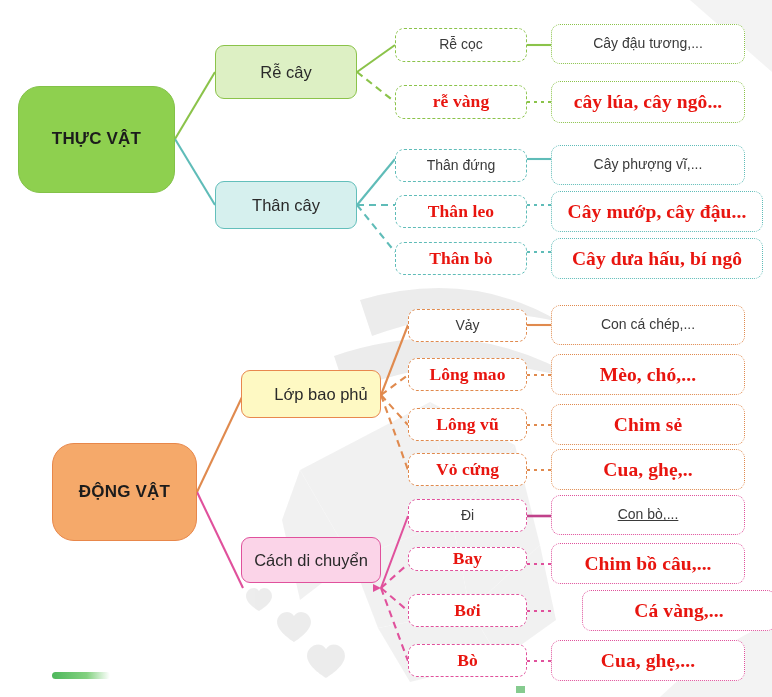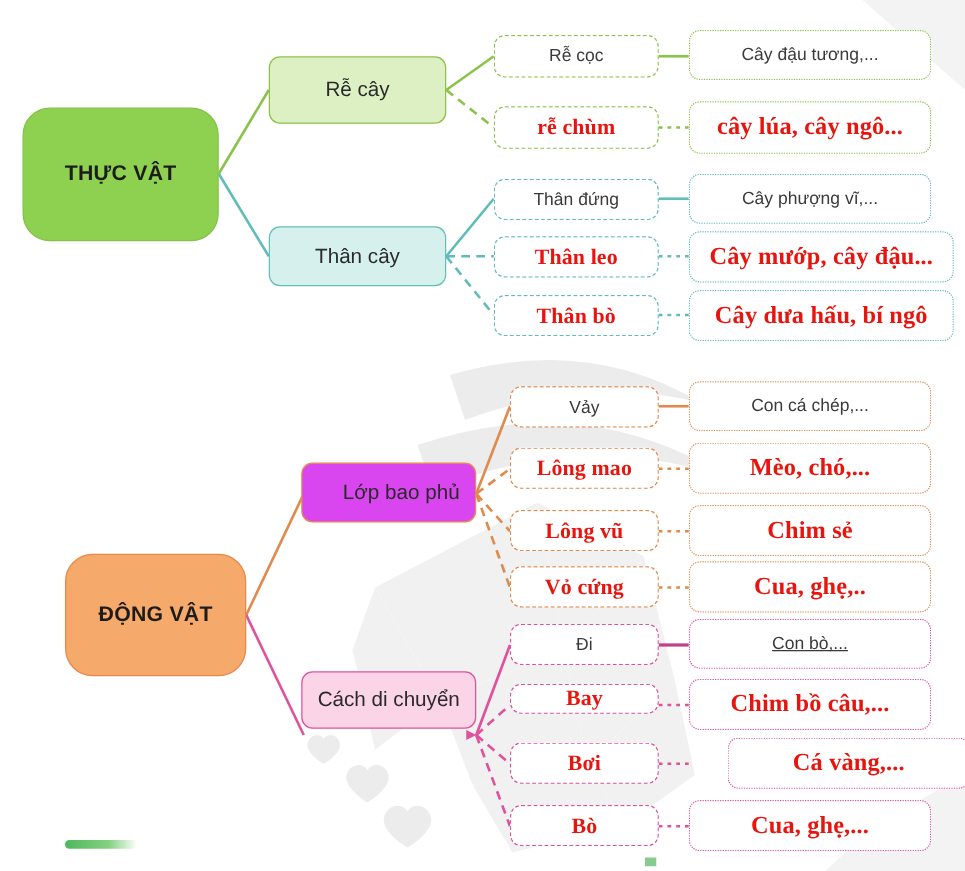--- a/index.html
+++ b/index.html
@@ -41,21 +41,21 @@
 
   
   .cat{
     border-radius:9px;
     font-size:16.5px;
     color:#2a2a2a;
     text-align:center;
   }
   .cat-green{background:#ddf0c4;border:1.6px solid #8bc34a;}
   .cat-teal {background:#d6f0ee;border:1.6px solid #63bfbb;}
-  .cat-orange{background:#d946ef;border:1.6px solid #e8884e;padding-left:20px;}
+  .cat-orange{background:#fef9c3;border:1.6px solid #e8884e;padding-left:20px;}
   .cat-pink {background:#fbd4e8;border:1.6px solid #e0519c;}
 
   
   .mid{
     border-radius:9px;
     border-style:dashed;
     border-width:1.7px;
     background:#ffffff;
     font-size:14px;
     color:#3a3a3a;
@@ -64,21 +64,21 @@
   .leaf{
     border-radius:9px;
     border-style:dotted;
     border-width:1.8px;
     background:#ffffff;
     font-size:14px;
     color:#3a3a3a;
   }
 
   .bd-green {border-color:#8bc34a;}
-  .bd-teal  {border-color:#5fbcb8;}
+  .bd-teal  {border-color:#5fbcb8;margin-top:6px;}
   .bd-orange{border-color:#e08a4e;}
   .bd-pink  {border-color:#e0519c;}
 
   
   .ann{
     color:#e8150f;
     font-family:"Liberation Serif", serif;
     font-weight:bold;
     font-size:19px;
     letter-spacing:.1px;
@@ -197,21 +197,21 @@
   </div>
 
   <div class="node mid bd-green" style="left:395px;top:28px;width:132px;height:34px;">
     <span>Rễ cọc</span>
   </div>
   <div class="node leaf bd-green" style="left:551px;top:24px;width:194px;height:40px;">
     <span>Cây đậu tương,...</span>
   </div>
 
   <div class="node mid bd-green" style="left:395px;top:85px;width:132px;height:34px;">
-    <span class="ann ann-sm">rễ chùm</span>
+    <span class="ann ann-sm">rễ vàng</span>
   </div>
   <div class="node leaf bd-green" style="left:551px;top:81px;width:194px;height:42px;">
     <span class="ann">cây lúa, cây ngô...</span>
   </div>
 
   <div class="node mid bd-teal" style="left:395px;top:143px;width:132px;height:33px;">
     <span>Thân đứng</span>
   </div>
   <div class="node leaf bd-teal" style="left:551px;top:139px;width:194px;height:40px;">
     <span>Cây phượng vĩ,...</span>

